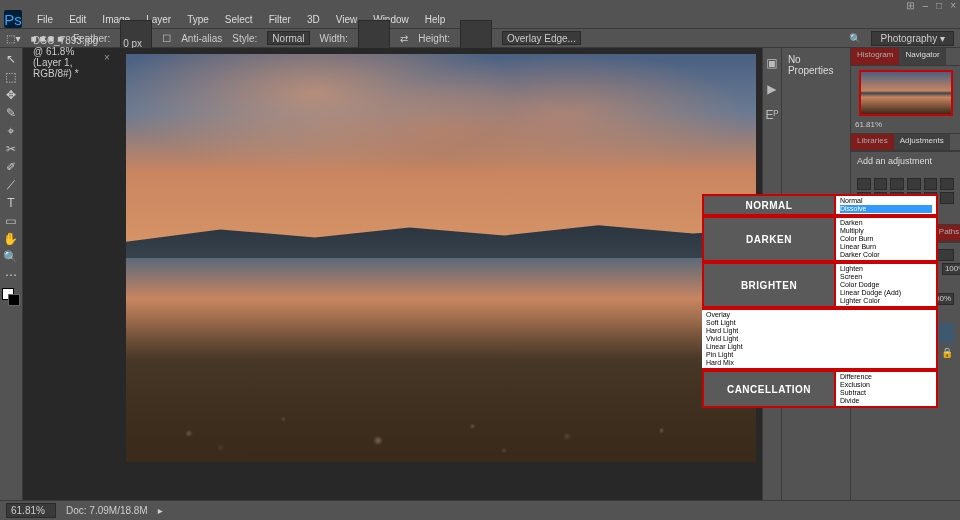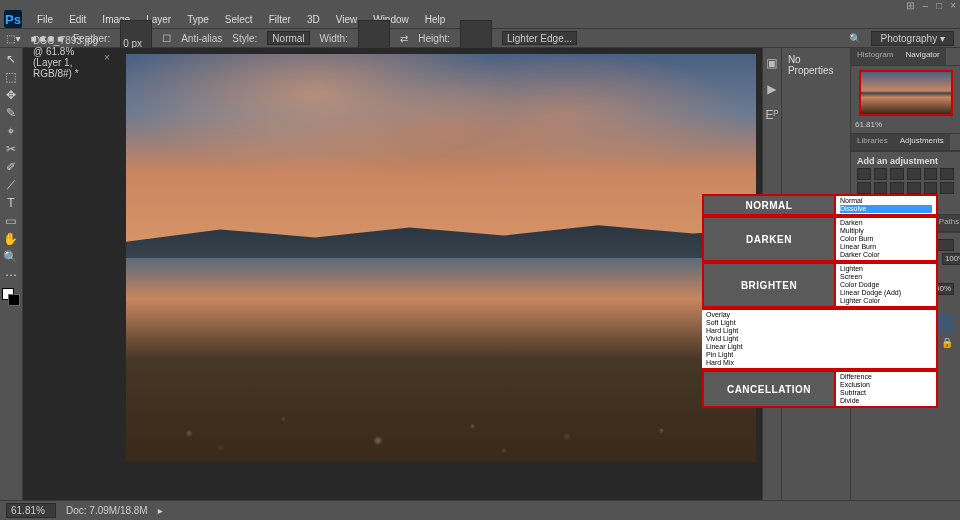--- a/index.html
+++ b/index.html
@@ -1,20 +1,20 @@
 <!DOCTYPE html>
 <html><head>
 <meta charset="utf-8">
 <style>
 *{margin:0;padding:0;box-sizing:border-box;font-family:Tahoma,Arial,sans-serif;font-size:10px;color:#ccc;user-select:none}
 body{background:#535353;width:960px;height:520px;overflow:hidden;position:relative}
 .titlebar{height:10px;background:#535353;display:flex;justify-content:flex-end;align-items:center;padding-right:4px;gap:8px}
 .titlebar span{font-size:10px;color:#aaa;cursor:pointer}
 .menubar{height:18px;background:#535353;display:flex;align-items:center;padding-left:4px;gap:2px}
-.menubar .logo{width:18px;height:18px;background:#001e36;color:#31a8ff;font-weight:bold;font-size:13px;display:flex;align-items:center;justify-content:center;border-radius:2px;margin-right:6px}
+.menubar .logo{width:18px;height:18px;background:#001e36;color:#31a8ff;font-weight:normal;font-size:15px;display:flex;align-items:center;justify-content:center;border-radius:2px;margin-right:6px}
 .menubar .mitem{padding:2px 7px;color:#ddd;cursor:pointer}
 .optbar{height:20px;background:#535353;border-top:1px solid #3a3a3a;border-bottom:1px solid #3a3a3a;display:flex;align-items:center;padding:0 6px;gap:10px;font-size:9px;color:#bbb}
 .optbar .sel{background:#3a3a3a;border:1px solid #2a2a2a;padding:0 4px;height:14px;display:inline-flex;align-items:center}
 .optbar .inp{background:#3a3a3a;border:1px solid #2a2a2a;width:32px;height:31px;color:#ccc;padding:17px 2px}
 .optbar .ws{background:#3a3a3a;border:1px solid #2a2a2a;padding:1px 8px;color:#ccc}
 .main{display:flex;height:452px}
 .toolbar{width:28px;background:#535353;border-right:1px solid #3a3a3a;display:flex;flex-direction:column;align-items:center;padding-top:2px;gap:0}
 .toolbar .tool{width:22px;height:18px;display:flex;align-items:center;justify-content:center;color:#ccc;cursor:pointer;font-size:12px}
 .toolbar .swatch{width:18px;height:18px;margin-top:4px;position:relative}
 .toolbar .swatch .fg{width:12px;height:12px;background:#fff;border:1px solid #000;position:absolute;top:0;left:0}
@@ -47,27 +47,27 @@
 .status .zoom{background:#3a3a3a;border:1px solid #2a2a2a;width:50px;padding:1px 4px}
 .midpanel{width:30px;background:#535353;border-left:1px solid #3a3a3a;display:flex;flex-direction:column;align-items:center;padding-top:6px;gap:8px}
 .midpanel .ic{width:18px;height:18px;color:#bbb;display:flex;align-items:center;justify-content:center;cursor:pointer;font-size:12px}
 .rpanel{width:170px;background:#535353;border-left:1px solid #3a3a3a;display:flex;flex-direction:column}
 .rpanel .ptabs{height:18px;display:flex;border-bottom:1px solid #3a3a3a}
 .rpanel .ptab{padding:2px 8px;background:#3f3f3f;color:#aaa;font-size:9px;cursor:pointer}
 .rpanel .ptab.act{background:#535353;color:#ddd}
 .rpanel .pbody{padding:6px;font-size:10px;color:#ddd;flex:0 0 auto}
 .r2{width:110px;background:#535353;border-left:1px solid #3a3a3a;display:flex;flex-direction:column}
 .r2 .ptabs{height:18px;display:flex;border-bottom:1px solid #3a3a3a}
-.r2 .ptab{padding:2px 6px;background:#404040;color:#aaa;font-size:8px;cursor:pointer}
+.r2 .ptab{padding:2px 6px;background:#7f1d1d;color:#aaa;font-size:8px;cursor:pointer}
 .r2 .ptab.act{background:#404040;color:#ddd}
 .r2 .nav{padding:4px;display:flex;flex-direction:column;align-items:center}
 .r2 .nav .thumb{width:94px;height:46px;border:2px solid #c00;background:linear-gradient(180deg,#4a6082 0%,#c88560 45%,#3a4550 50%,#c88560 60%,#3a2a1a 100%)}
 .r2 .nav .zl{font-size:8px;color:#ccc;margin-top:4px;align-self:flex-start}
 .r2 .sec{border-top:1px solid #3a3a3a;padding:4px 6px}
-.r2 .sec .hdr{font-size:9px;color:#ddd;font-weight:bold;margin-bottom:2px}
+.r2 .sec .hdr{font-size:9px;color:#ddd;font-weight:normal;margin-bottom:12px}
 .r2 .adjrow{display:flex;gap:3px;margin:2px 0}
 .r2 .adjrow span{width:14px;height:12px;background:#3a3a3a;border:1px solid #2a2a2a;display:inline-block;cursor:pointer}
 .r2 .layers .lrow{display:flex;align-items:center;gap:4px;font-size:8px;margin:2px 0}
 .r2 .layers .lsel{background:#3a3a3a;border:1px solid #2a2a2a;padding:0 3px;height:12px;display:inline-flex;align-items:center;flex:1}
 .r2 .layers .linp{background:#3a3a3a;border:1px solid #2a2a2a;width:28px;height:12px;color:#ccc;font-size:8px;padding:0 2px}
 
 .blend-overlay{position:absolute;top:194px;left:702px;width:236px;z-index:100}
 .blend-row{display:flex;height:auto;margin:0}
 .blend-cat{flex:0 0 134px;border:2px solid #c00;background:#5a5a5a;display:flex;align-items:center;justify-content:center;color:#fff;font-size:10px;font-weight:bold;letter-spacing:0.5px}
 .blend-list{flex:1;border:2px solid #c00;border-left:none;background:#fff;padding:1px 4px;display:flex;flex-direction:column}
@@ -106,21 +106,21 @@
  <span class="inp">0 px</span>
  <span>☐</span>
     <span>Anti-alias</span>
  <span>Style:</span>
  <span class="sel">Normal</span>
  <span>Width:</span>
  <span class="inp"></span>
  <span>⇄</span>
  <span>Height:</span>
  <span class="inp"></span>
- <span class="sel">Lighter Edge...</span>
+ <span class="sel">Overlay Edge...</span>
  <div style="flex:1"></div>
  <span>🔍</span>
  <span class="ws"><span>Photography</span> ▾</span>
 </div>
 
 <div class="main">
  <div class="toolbar">
   <div class="tool">↖</div>
   <div class="tool">⬚</div>
   <div class="tool">✥</div>

